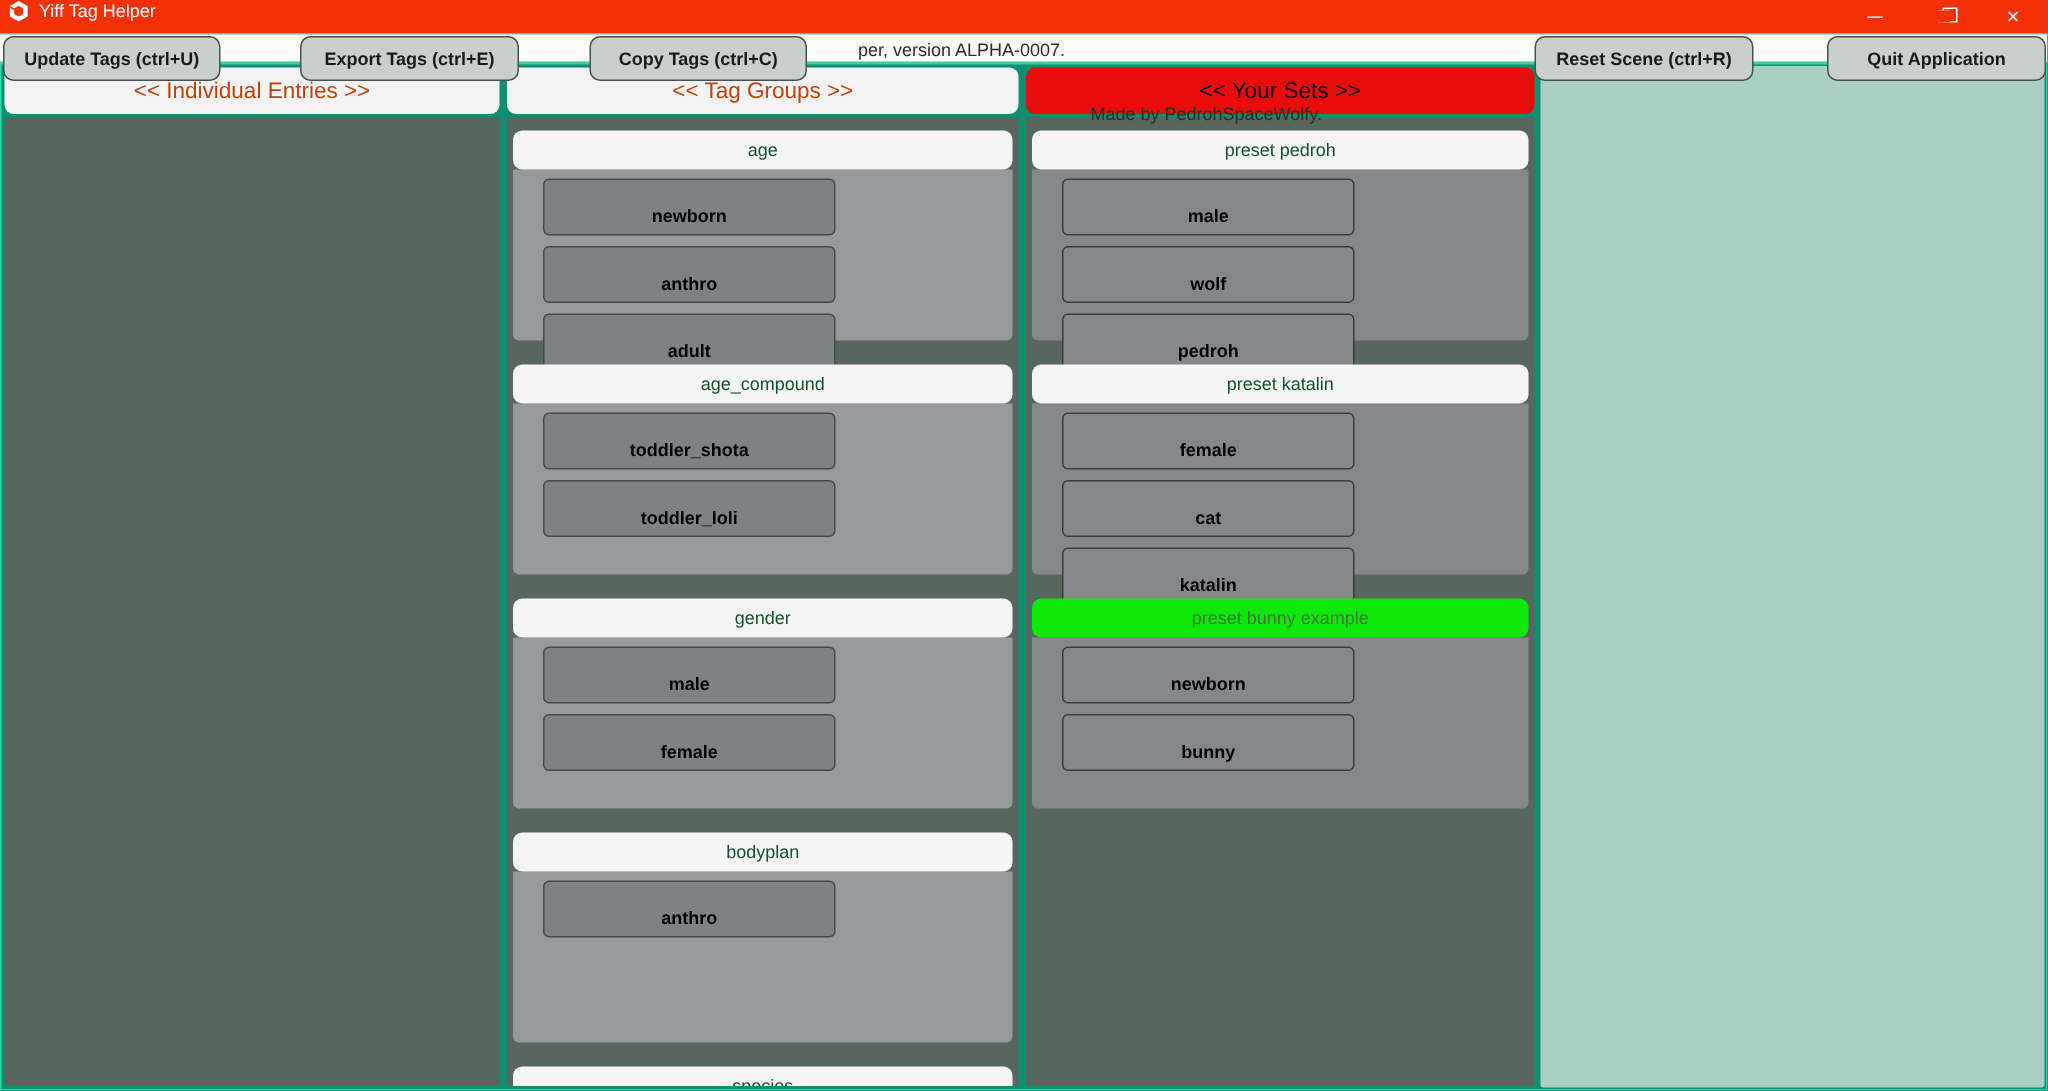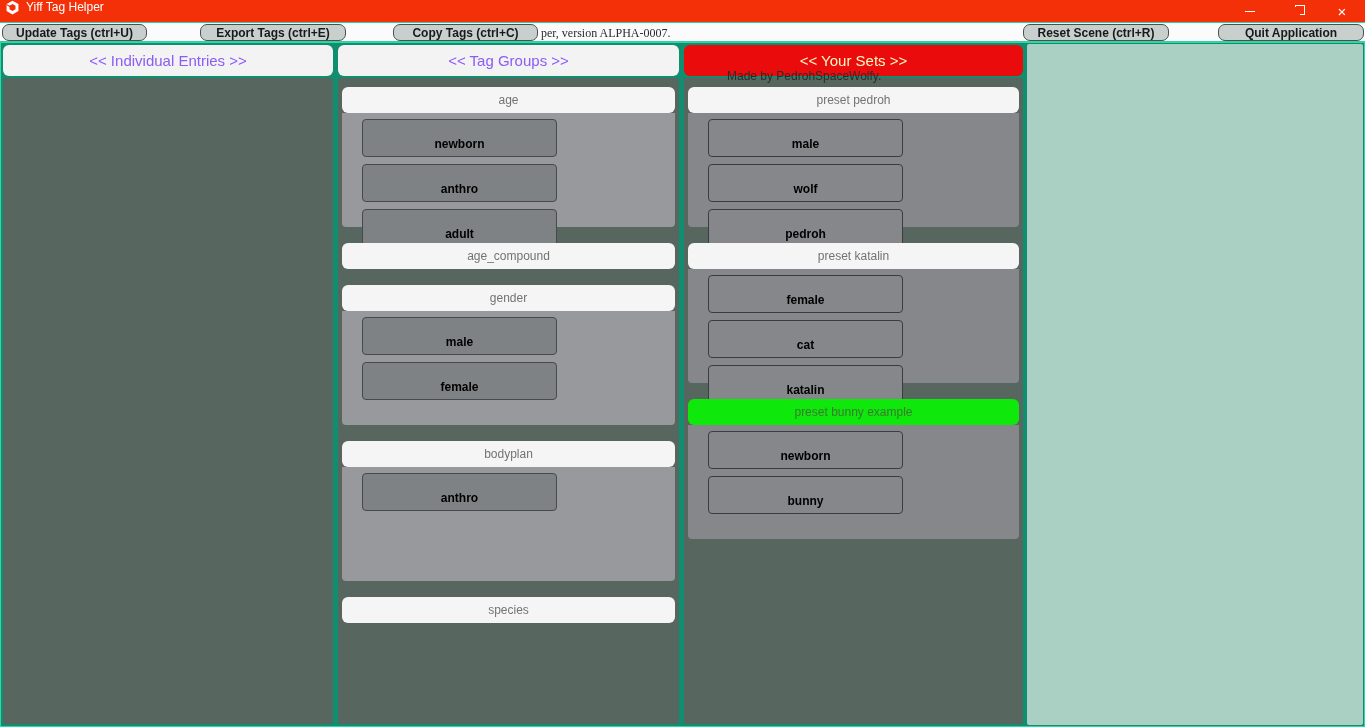--- a/index.html
+++ b/index.html
@@ -22,21 +22,21 @@
   .restore-glyph::before { content: ""; position: absolute; top: -3px; left: 2px; width: 8px; height: 8px; border: 1px solid #fff; }
   .restore-glyph::after { content: ""; position: absolute; top: -1px; left: -1px; width: 8px; height: 8px; background: #f43008; }
   .close-glyph { font-size: 15px; line-height: 15px; }
 
   
   .toolbar {
     height: 20px; flex: 0 0 20px; background: #fbfbfb; position: relative;
     border-top: 1px solid #35cfa2; border-bottom: 1px solid #35cfa2;
   }
   .tb-btn {
-    position: absolute; top: 1px; height: 17px;
+    position: absolute; top: 1px; height: 30px;
     background: #c9cfcc; border: 1px solid #47524e; border-radius: 7px;
     font-family: "Liberation Sans", sans-serif; font-weight: bold; font-size: 12px;
     color: #17191b; text-align: center; line-height: 14px; padding: 0;
   }
   .tb-text { position: absolute; top: 3px; font-size: 12px; color: #2c2c2c; white-space: nowrap; }
 
   
   .main {
     flex: 1 1 auto; display: flex; background: #0f8f70;
     padding: 2px; gap: 3px; overflow: hidden;
@@ -44,36 +44,36 @@
   }
   .column { display: flex; flex-direction: column; overflow: hidden; border-radius: 2px; }
   .col-entries { flex: 0 0 332px; }
   .col-groups  { flex: 0 0 343px; }
   .col-sets    { flex: 0 0 341px; }
   .col-right   { flex: 1 1 auto; background: #aad0c3; }
 
   .col-header {
     height: 31px; margin: 1px 1px 2px 1px; border-radius: 6px;
     display: flex; align-items: center; justify-content: center;
-    font-size: 15px; color: #8b5cf6; flex: 0 0 31px;
+    font-size: 15px; color: #c2410c; flex: 0 0 31px;
   }
   .col-header.white { background: #f3f3f3; }
-  .col-header.red { background: #ea0b0c; color: #fef9c3; }
+  .col-header.red { background: #ea0b0c; color: #000000; }
 
   .col-body {
     flex: 1 1 auto; margin: 0 1px 1px 1px; background: #57665f;
     overflow: hidden; padding-top: 9px; border-radius: 2px;
   }
 
   
   .panel { margin: 0 4px 16px 4px; }
   .panel-header {
     height: 26px; background: #f5f5f5; border-radius: 6px;
     display: flex; align-items: center; justify-content: center;
-    font-size: 12px; color: #737373; position: relative; z-index: 1;
+    font-size: 12px; color: #14532d; position: relative; z-index: 1;
     border: none; width: 100%; font-family: "Liberation Sans", sans-serif;
   }
   .panel-header.green { background: #0ee80a; color: #3c7a33; }
   .panel-body { height: 114px; border-radius: 0 0 4px 4px; padding-top: 6px; }
   .groups-style .panel-body { background: #97999c; }
   .sets-style  .panel-body { background: #85878a; }
 
   .tag-btn {
     display: block; margin: 0 0 7px 20px; width: 195px; height: 16px;
     border-radius: 4px; font-family: "Liberation Sans", sans-serif;
@@ -107,21 +107,21 @@
       <span class="win-btn">
           <span class="close-glyph">×</span>
         </span>
     </div>
   </div>
 
   <div class="toolbar">
     <button class="tb-btn" style="left:2px; width:145px;">Update Tags (ctrl+U)</button>
     <button class="tb-btn" style="left:200px; width:146px;">Export Tags (ctrl+E)</button>
     <button class="tb-btn" style="left:393px; width:145px;">Copy Tags (ctrl+C)</button>
-    <span class="tb-text" style="left:541px;font-family:Liberation Serif, serif;">per, version ALPHA-0007.</span>
+    <span class="tb-text" style="left:572px;">per, version ALPHA-0007.</span>
     <span class="tb-text" style="left:727px;margin-top:43px;">Made by PedrohSpaceWolfy.</span>
     <button class="tb-btn" style="left:1023px; width:146px;">Reset Scene (ctrl+R)</button>
     <button class="tb-btn" style="left:1218px; width:146px;">Quit Application</button>
   </div>
 
   <div class="main">
 
     <div class="column col-entries">
       <div class="col-header white">&lt;&lt; Individual Entries &gt;&gt;</div>
       <div class="col-body" id="entries-body"></div>
@@ -133,20 +133,24 @@
           <div class="panel">
             <button class="panel-header">age</button>
             <div class="panel-body">
               <button class="tag-btn">newborn</button>
               <button class="tag-btn">anthro</button>
               <button class="tag-btn">adult</button>
             </div>
           </div>
           <div class="panel">
             <button class="panel-header">age_compound</button>
+            <div class="panel-body">
+              <button class="tag-btn">toddler_shota</button>
+              <button class="tag-btn">toddler_loli</button>
+            </div>
           </div>
           <div class="panel">
             <button class="panel-header">gender</button>
             <div class="panel-body">
               <button class="tag-btn">male</button>
               <button class="tag-btn">female</button>
             </div>
           </div>
           <div class="panel">
             <button class="panel-header">bodyplan</button>

